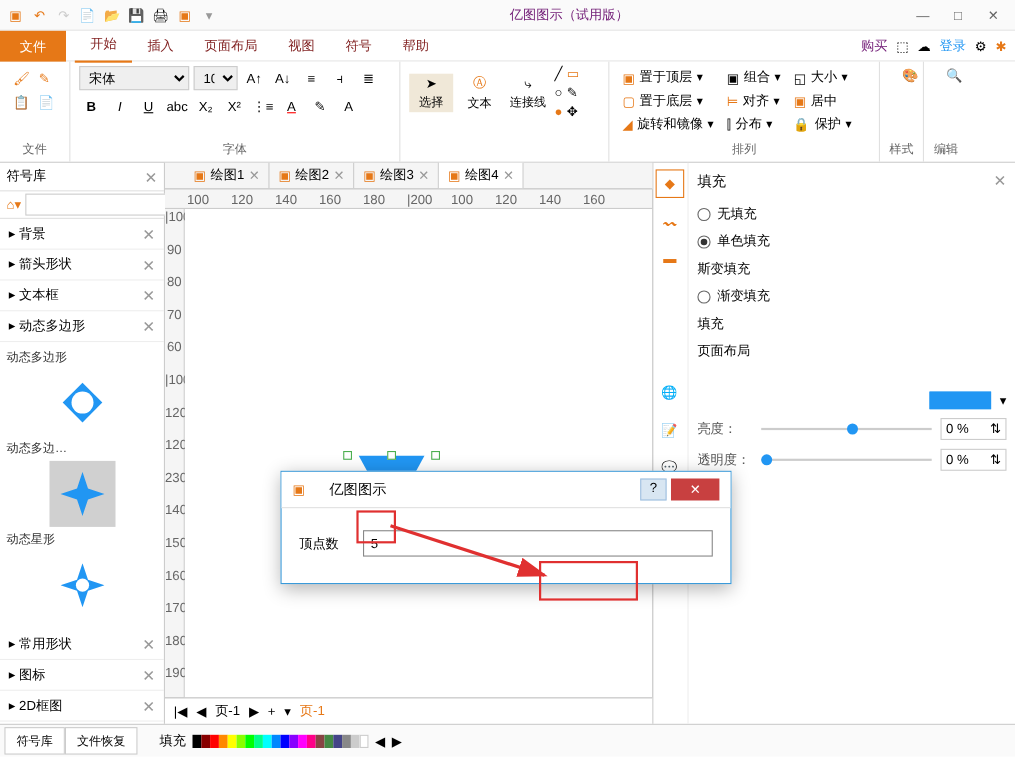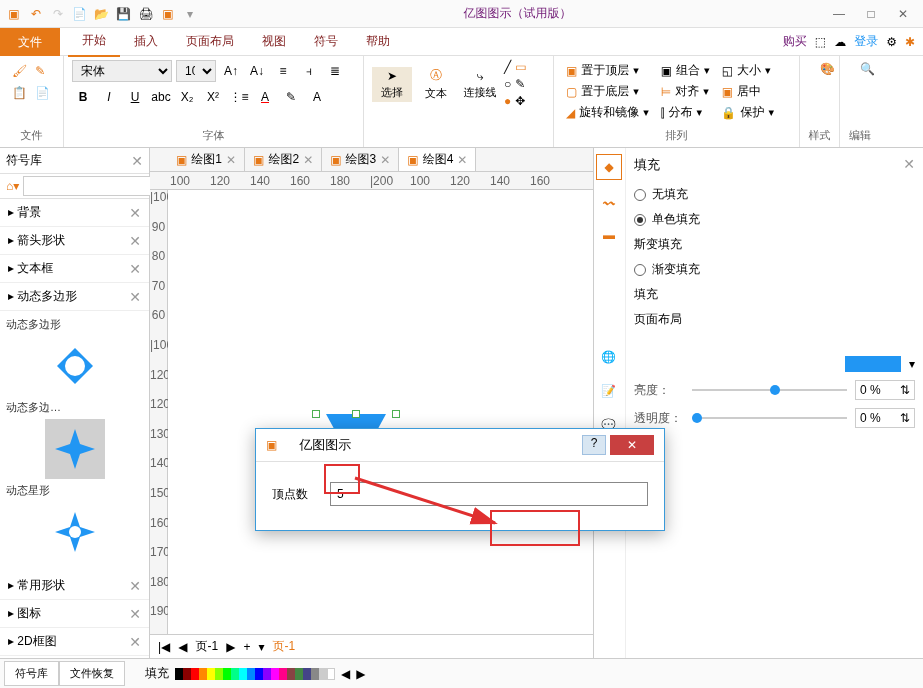--- a/index.html
+++ b/index.html
@@ -342,21 +342,21 @@
       </div>
       <div class="ruler-v">
         <span>|100</span>
           <span>90</span>
           <span>80</span>
           <span>70</span>
           <span>60</span>
           <span>|100</span>
           <span>120</span>
           <span>120</span>
-          <span>130</span>
+          <span>230</span>
           <span>140</span>
           <span>150</span>
           <span>160</span>
           <span>170</span>
           <span>180</span>
           <span>190</span>
       </div>
       <div class="canvas">
         <div class="shape-on-canvas">
           <svg width="80" height="60">

